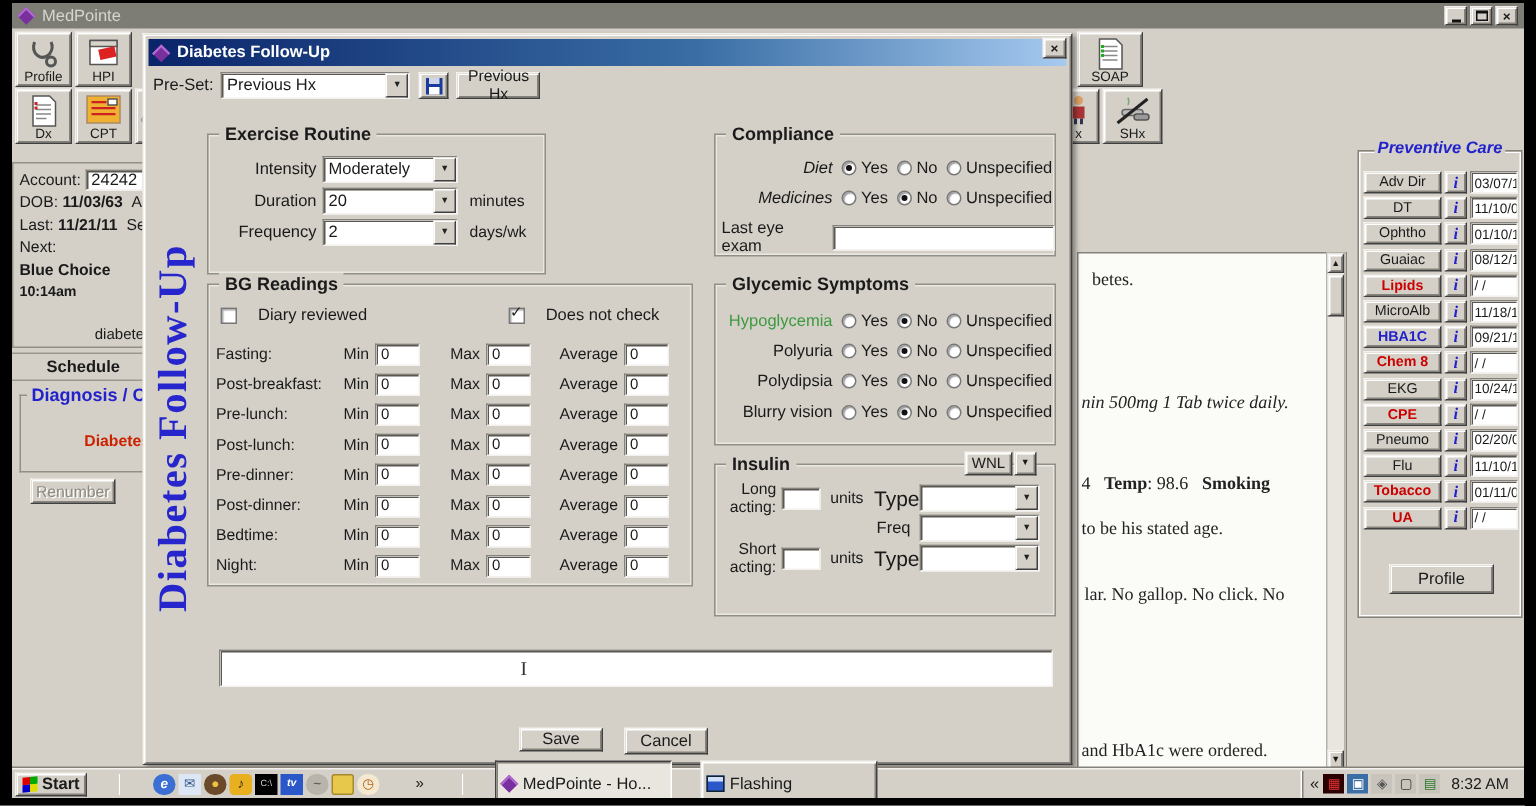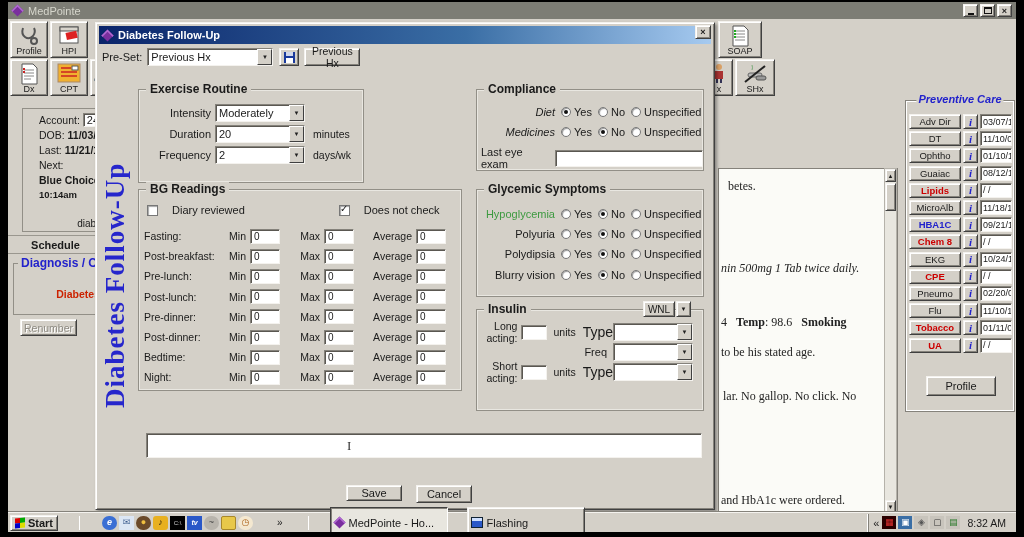--- a/index.html
+++ b/index.html
@@ -41,21 +41,21 @@
   #wincontrols .wbtn { width:15px; height:13px; font-size:9px; font-weight:bold; }
   .glyph-min { display:block; width:6px; height:2px; background:#111; margin-top:6px; }
   .glyph-max { display:block; width:8px; height:7px; border:1px solid #111; border-top-width:2px; }
 
   
   .tbtn { position:absolute; width:38px; height:37px; flex-direction:column; justify-content:flex-end; padding-bottom:1px; gap:0; }
   .tbtn .ticon { position:absolute; top:3px; left:0; right:0; display:flex; justify-content:center; }
   .tbtn .tlabel { font-size:9px; }
 
   
-  #patient { left:14px; top:106px; width:93px; height:124px; background:#d4d0c8; border:1px solid #928f87; padding:3px 16px; }
+  #patient { left:0; top:106px; width:93px; height:124px; background:#d4d0c8; border:1px solid #928f87; padding:3px 4px; }
   #patient .row { display:flex; align-items:center; height:15px; white-space:nowrap; font-size:10.5px; }
   #patient .b { font-weight:bold; }
   #acct-field { width:48px; height:14px; margin-left:3px; font-size:11px; }
   #pat-note { position:absolute; right:4px; bottom:2px; font-size:10px; }
   #schedule { left:0px; top:233px; width:96px; height:19px; background:#d4d0c8; border:1px solid #9a978f; border-left:none;
               display:flex; align-items:center; justify-content:center; font-weight:bold; font-size:11px; }
   #diag-title { left:10px; top:254px; color:#2222cc; font-weight:bold; font-size:12px; background:#d4d0c8; padding:0 3px; z-index:2;}
   #diag-box { left:5px; top:261px; width:91px; height:52px; border:1px solid #928f87; border-right:none; }
   #diag-item { position:absolute; right:4px; top:24px; color:#cc2200; font-weight:bold; font-size:10.5px; }
   #renumber { left:12px; top:317px; width:57px; height:17px; color:#8d8a82; text-shadow:1px 1px 0 #fff; font-size:10.5px; }

